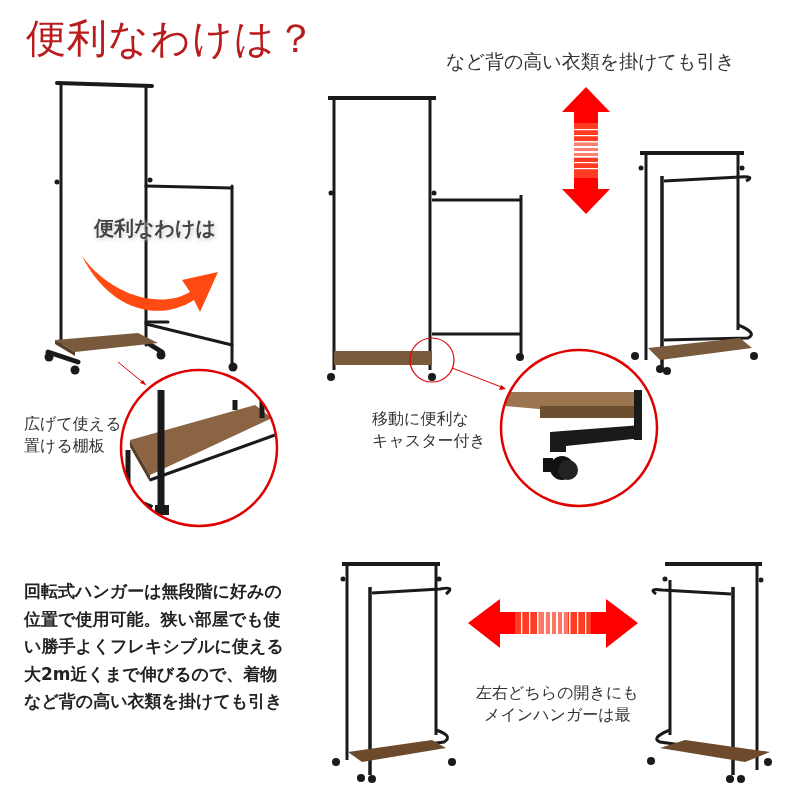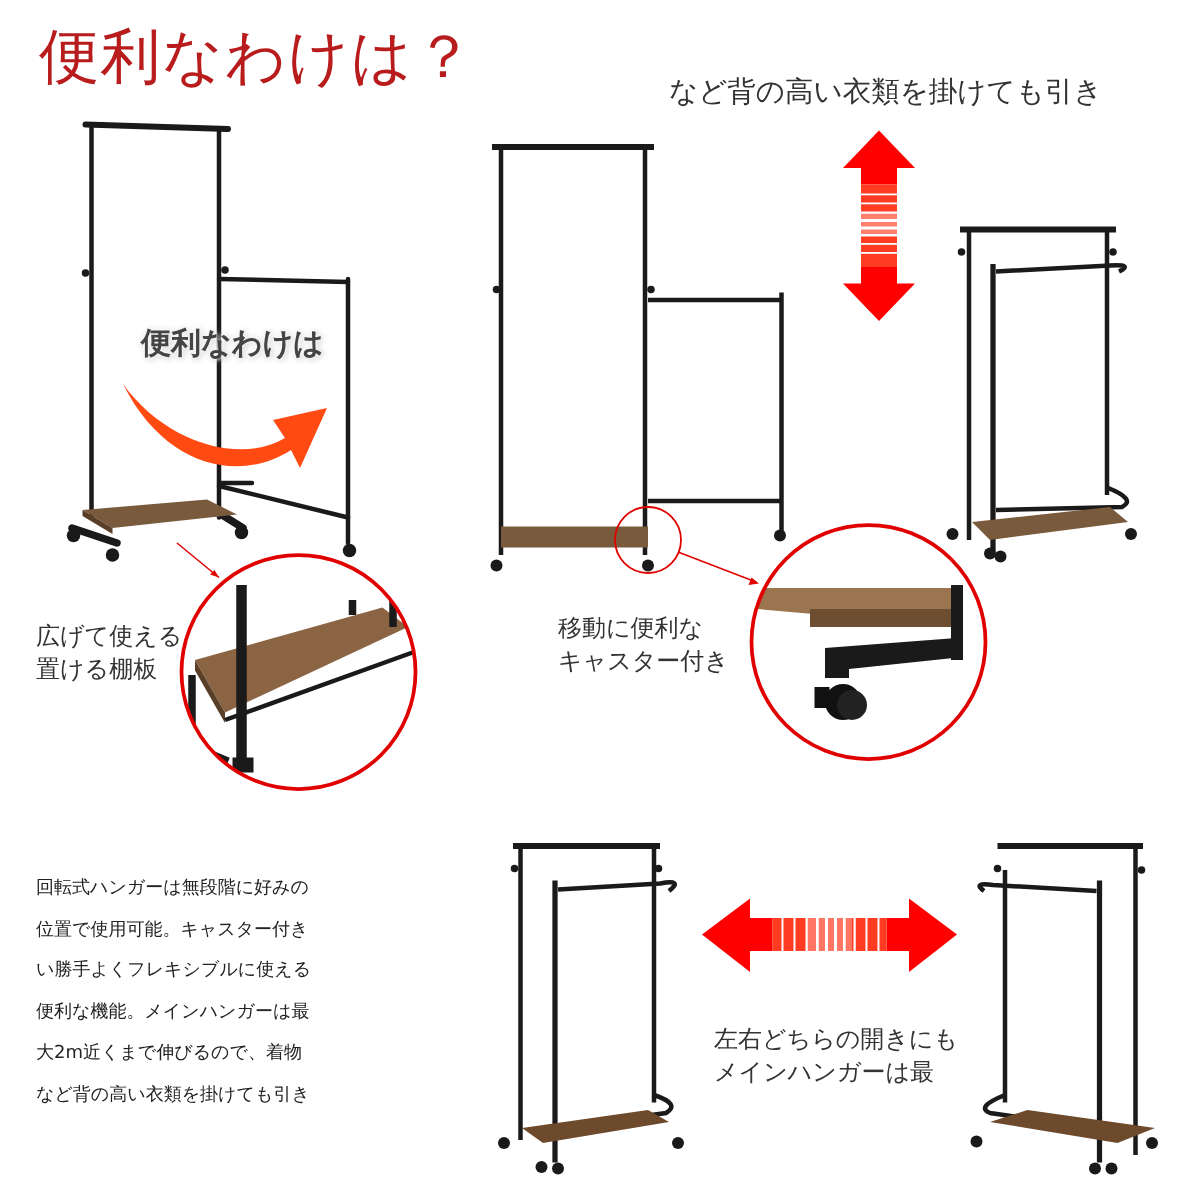--- a/index.html
+++ b/index.html
@@ -4,21 +4,21 @@
 <style>
   html, body { margin:0; padding:0; background:#ffffff; }
   body { width:800px; height:800px; position:relative; overflow:hidden;
          font-family:"DejaVu Sans","Liberation Sans",sans-serif; color:#333; }
   .abs { position:absolute; }
   .title { left:26px; top:14px; font-size:40px; color:#b91c1c; letter-spacing:1px; line-height:48px; }
   .subtitle { left:446px; top:48px; font-size:19px; color:#333; line-height:26px; }
   .caption { font-size:16px; color:#333; line-height:22px; white-space:nowrap; }
   .spread-label { left:94px; top:214px; font-size:20px; color:#444; line-height:28px;
                   text-shadow: 0 0 3px #fff, 0 0 5px #fff, 1px 1px 4px rgba(0,0,0,0.35); font-weight:bold; }
-  .body-text { left:24px; top:578px; width:262px; font-size:12px; line-height:27.5px; color:#222; }
+  .body-text { left:24px; top:578px; width:262px; font-size:17px; line-height:27.5px; color:#222;font-weight:bold; }
   .body-text div { white-space:nowrap; }
   svg { position:absolute; overflow:visible; }
 </style>
 </head>
 <body>
 
 <div class="abs title">便利なわけは？</div>
 
 <div class="abs subtitle">など背の高い衣類を掛けても引き</div>
 
@@ -155,23 +155,22 @@
   </g>
   <circle cx="579" cy="428" r="78" fill="none" stroke="#e00000" stroke-width="2.5"></circle>
 </svg>
 <div class="abs caption" style="left:372px;top:408px;">
   <div>移動に便利な</div>
   <div>キャスター付き</div>
 </div>
 
 <div class="abs body-text">
   <div>回転式ハンガーは無段階に好みの</div>
-  <div>位置で使用可能。キャスター付き</div>
+  <div>位置で使用可能。狭い部屋でも使</div>
   <div>い勝手よくフレキシブルに使える</div>
-  <div>便利な機能。メインハンガーは最</div>
   <div>大2m近くまで伸びるので、着物</div>
   <div>など背の高い衣類を掛けても引き</div>
 </div>
 
 <svg style="left:0;top:0" width="800" height="800">
   <g stroke="#1a1a1a" fill="none">
     <line x1="342" y1="564" x2="440" y2="564" stroke-width="4"></line>
     <line x1="347" y1="564" x2="347" y2="760" stroke-width="3"></line>
     <line x1="436" y1="564" x2="436" y2="735" stroke-width="3"></line>
     <line x1="370" y1="587" x2="370" y2="775" stroke-width="3.5"></line>
@@ -200,21 +199,21 @@
     <rect x="544" y="612" width="1.8" height="22"></rect>
     <rect x="550" y="612" width="2" height="22"></rect>
     <rect x="556" y="612" width="2" height="22"></rect>
     <rect x="562" y="612" width="1.8" height="22"></rect>
     <rect x="569" y="612" width="1.5" height="22"></rect>
     <rect x="577" y="612" width="1.3" height="22"></rect>
     <rect x="585" y="612" width="1.3" height="22"></rect>
   </g>
   <rect x="538" y="612" width="30" height="22" fill="#fff" opacity="0.3"></rect>
 </svg>
-<div class="abs caption" style="left:476px;top:682px;">
+<div class="abs caption" style="left:476px;top:682px;text-align:center;">
   <div>左右どちらの開きにも</div>
   <div>メインハンガーは最</div>
 </div>
 
 <svg style="left:0;top:0" width="800" height="800">
   <g stroke="#1a1a1a" fill="none">
     <line x1="665" y1="564" x2="762" y2="564" stroke-width="4"></line>
     <line x1="757" y1="564" x2="757" y2="770" stroke-width="3"></line>
     <line x1="670" y1="580" x2="670" y2="735" stroke-width="3"></line>
     <line x1="733" y1="587" x2="733" y2="775" stroke-width="3.5"></line>

